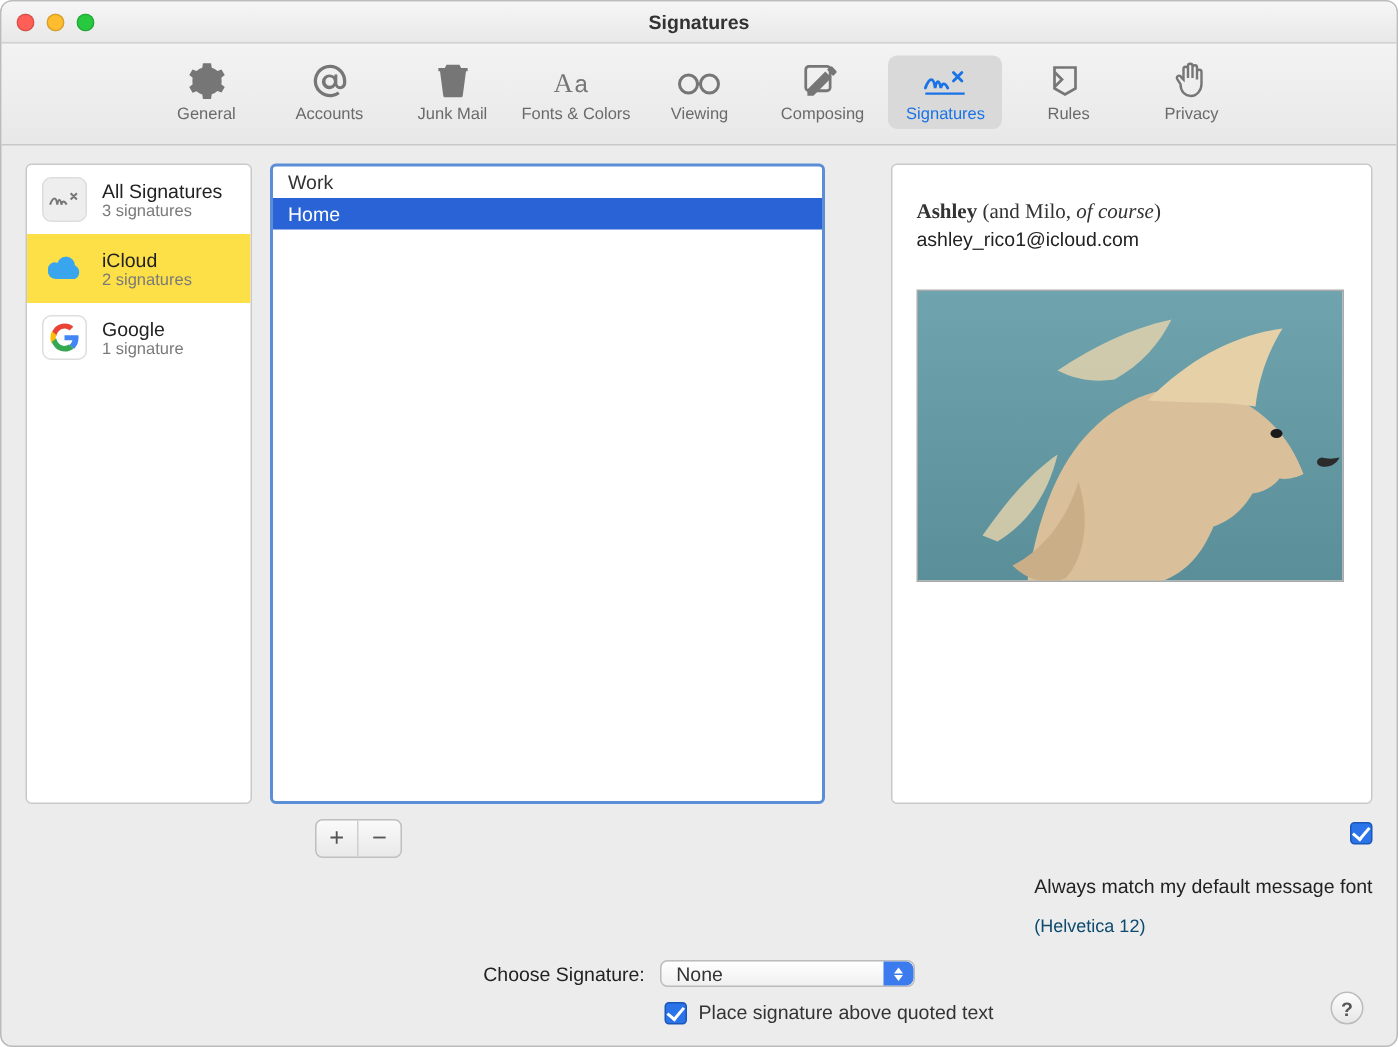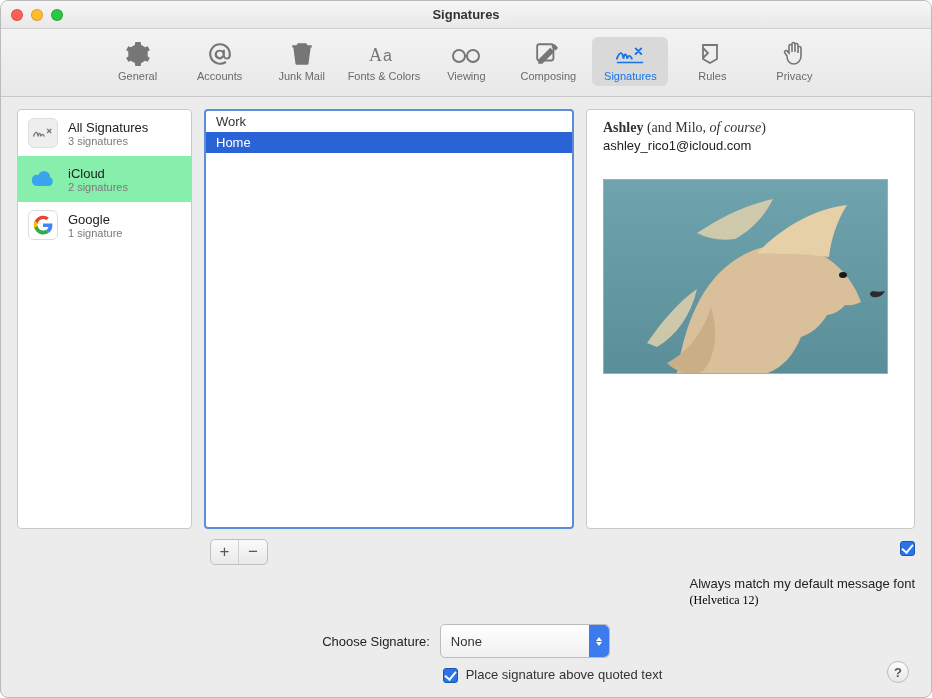--- a/index.html
+++ b/index.html
@@ -83,33 +83,33 @@
   padding: 12px 16px 14px;
   gap: 10px;
 }
 .columns {
   display: flex;
   gap: 12px;
   flex: 1;
   min-height: 0;
 }
 .col-accounts {
-  width: 175px;
+  width: 151px;
   background: #fff;
   border: 1px solid #c9c9c9;
   border-radius: 4px;
   overflow: hidden;
 }
 .account-row {
   display: flex;
   align-items: center;
   gap: 10px;
   padding: 8px 10px;
 }
-.account-row.selected { background: #86efac; }
+.account-row.selected { background: #fde047; }
 .account-icon { width: 30px; height: 30px; display:flex; align-items:center; justify-content:center; border-radius:6px;}
 .account-text .acc-name { font-size: 13px; color:#222; }
 .account-text .acc-sub { font-size: 11px; color:#7a7a7a; }
 .col-siglist {
   width: 370px;
   display: flex;
   flex-direction: column;
 }
 .siglist {
   flex: 1;
@@ -129,24 +129,25 @@
 .col-preview {
   flex: 1;
   display: flex;
   flex-direction: column;
 }
 .preview {
   flex: 1;
   background: #fff;
   border: 1px solid #c9c9c9;
   border-radius: 4px;
-  padding: 10px 16px;
+  padding: 24px 16px;
   font-family: Georgia, 'Times New Roman', serif;
   font-size: 14px;
   overflow: hidden;
+  margin-left: 32px;
 }
 .preview .line1 .nm { font-weight: bold; }
 .preview .line1 .paren { font-weight: normal; }
 .preview .line1 .ital { font-style: italic; }
 .preview .line2 { font-family: -apple-system, Helvetica, sans-serif; font-size: 13px; color:#222; margin-top:2px;}
 .preview-img {
   margin-top: 26px;
   width: 285px; height: 195px;
   border: 1px solid #aaa;
   background: linear-gradient(#6fa3ae, #5a8f9a);
@@ -191,37 +192,37 @@
   border: 1px solid #1b57b8;
   position: relative;
   margin-top:2px;
 }
 .mac-checkbox::after {
   content:""; position:absolute; left:3px; top:0px;
   width:5px; height:9px; border:2px solid #fff; border-top:none; border-left:none;
   transform: rotate(40deg);
 }
 .match-text .mt-main { font-size: 13px; color:#222; }
-.match-text .mt-sub { font-size: 12px; color:#000000; margin-top:2px;font-family:Liberation Serif, serif;}
+.match-text .mt-sub { font-size: 12px; color:#0c4a6e; margin-top:12px;}
 .bottom {
   display: flex;
   flex-direction: column;
   align-items: center;
   gap: 8px;
   padding-top: 6px;
   position: relative;
 }
 .choose-row {
   display: flex;
   align-items: center;
   gap: 10px;
 }
 .choose-label { font-size: 13px; color:#222; }
 .mac-select {
-  width: 170px; height: 34px;
+  width: 170px; height: 18px;
   background: linear-gradient(#fff,#f0f0f0);
   border: 1px solid #bcbcbc;
   border-radius: 5px;
   display: flex; align-items: center;
   padding: 0 6px 0 10px;
   font-size: 13px;
   position: relative;
   cursor: default;
 }
 .select-arrows {

